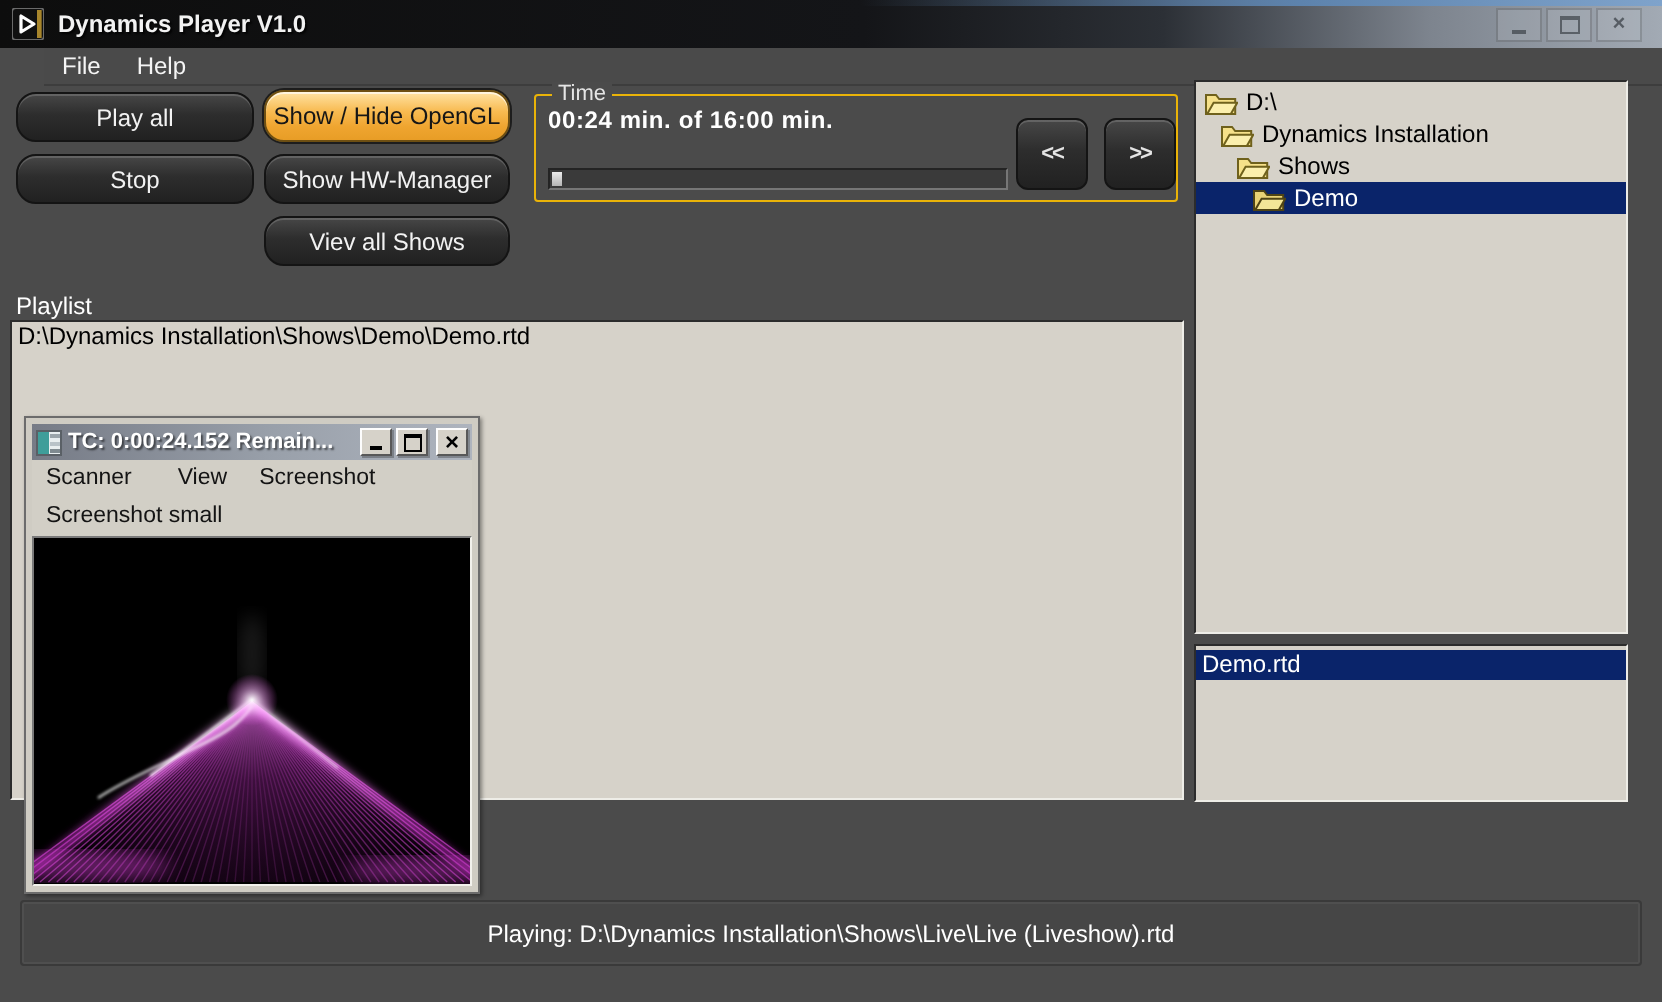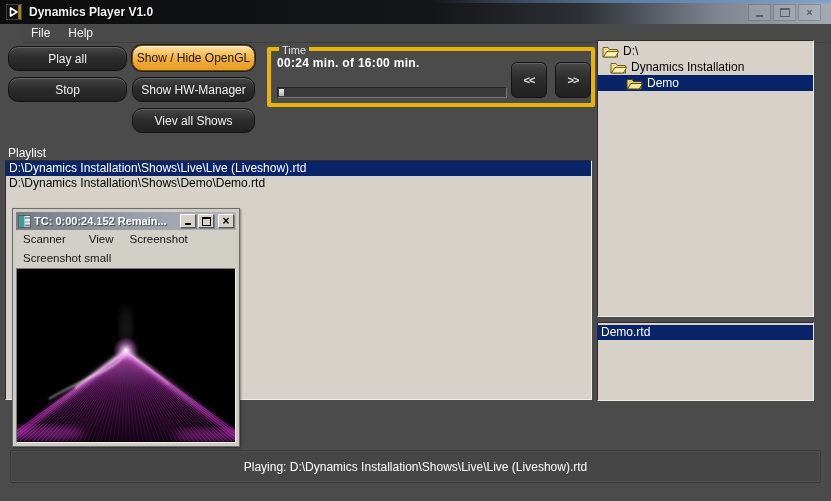--- a/index.html
+++ b/index.html
@@ -31,21 +31,21 @@
   .btn{position:absolute;border-radius:10px;display:flex;align-items:center;justify-content:center;
     font-size:12px;cursor:default;}
   .btn-dark{background:linear-gradient(#474747,#2d2d2d 45%,#212121);border:1px solid #141414;
     box-shadow:inset 0 1px 0 rgba(255,255,255,.16);color:#f2f2f2;}
   .btn-orange{background:linear-gradient(#ffe3a4,#f8bb52 40%,#efa530 72%,#e89d26);
     border:1px solid #6e4f12;box-shadow:inset 0 1px 0 rgba(255,255,255,.65),0 0 0 1px #1d1d1d;
     color:#161616;font-weight:normal;}
   .btn-sq{border-radius:6px;color:#e4e4e4;font-size:11px;letter-spacing:-1px;font-weight:bold;}
 
   
-  .groupbox{left:267px;top:47px;width:320px;height:52px;border:4px solid #eab308;border-radius:2px;}
+  .groupbox{left:267px;top:47px;width:320px;height:52px;border:1px solid #eab308;border-radius:2px;}
   .group-label{position:absolute;top:-7px;left:8px;background:#4b4b4b;padding:0 3px;
     color:#e4e4e4;font-size:11px;line-height:12px;}
   .time-display{position:absolute;left:6px;top:5px;color:#fff;font-size:12px;font-weight:bold;
     letter-spacing:.3px;white-space:nowrap;}
   .progress-track{position:absolute;left:6px;top:36px;width:228px;height:9px;background:#3a3a3a;
     border:1px solid;border-color:#242424 #767676 #767676 #242424;}
   .progress-thumb{position:absolute;left:1px;top:1px;width:5px;height:7px;
     background:linear-gradient(#ececec,#b4b4b4);}
 
   
@@ -128,38 +128,44 @@
     <div class="time-display">00:24 min. of 16:00 min.</div>
     <div class="progress-track">
       <div class="progress-thumb"></div>
     </div>
     <div class="btn btn-dark btn-sq" style="left:240px;top:11px;width:34px;height:34px;">&lt;&lt;</div>
     <div class="btn btn-dark btn-sq" style="left:284px;top:11px;width:34px;height:34px;">&gt;&gt;</div>
   </div>
 
   <div class="abs label" style="left:8px;top:146px;">Playlist</div>
   <div class="abs listbox" style="left:5px;top:160px;width:585px;height:238px;">
-    <div class="lb-row sel">D:\Dynamics Installation\Shows\Live\Live (Liveshow).rtd</div>
     <div class="lb-row">D:\Dynamics Installation\Shows\Demo\Demo.rtd</div>
   </div>
 
   <div class="abs listbox" style="left:597px;top:40px;width:215px;height:273px;padding-top:2px;">
     <div class="tree-row" style="padding-left:4px;">
       <svg width="17" height="13" viewBox="0 0 17 13">
         <path d="M1,2.5 h5 l1.6,2 h8 v7.5 h-14.6 z" fill="#f6e189" stroke="#6f611c" stroke-width="1"></path>
         <path d="M1.6,12 l3.2,-5.6 h11.8 l-3.2,5.6 z" fill="#fbefad" stroke="#6f611c" stroke-width="1"></path>
       </svg>
       <span>D:\</span>
     </div>
     <div class="tree-row" style="padding-left:12px;">
       <svg width="17" height="13" viewBox="0 0 17 13">
         <path d="M1,2.5 h5 l1.6,2 h8 v7.5 h-14.6 z" fill="#f6e189" stroke="#6f611c" stroke-width="1"></path>
         <path d="M1.6,12 l3.2,-5.6 h11.8 l-3.2,5.6 z" fill="#fbefad" stroke="#6f611c" stroke-width="1"></path>
       </svg>
       <span>Dynamics Installation</span>
+    </div>
+    <div class="tree-row" style="padding-left:20px;">
+      <svg width="17" height="13" viewBox="0 0 17 13">
+        <path d="M1,2.5 h5 l1.6,2 h8 v7.5 h-14.6 z" fill="#f6e189" stroke="#6f611c" stroke-width="1"></path>
+        <path d="M1.6,12 l3.2,-5.6 h11.8 l-3.2,5.6 z" fill="#fbefad" stroke="#6f611c" stroke-width="1"></path>
+      </svg>
+      <span>Shows</span>
     </div>
     <div class="tree-row sel" style="padding-left:28px;">
       <svg width="17" height="13" viewBox="0 0 17 13">
         <path d="M1,2.5 h5 l1.6,2 h8 v7.5 h-14.6 z" fill="#e8d276" stroke="#4f4414" stroke-width="1"></path>
         <path d="M1.6,12 l3.2,-5.6 h11.8 l-3.2,5.6 z" fill="#f3e697" stroke="#4f4414" stroke-width="1"></path>
       </svg>
       <span>Demo</span>
     </div>
   </div>
 

